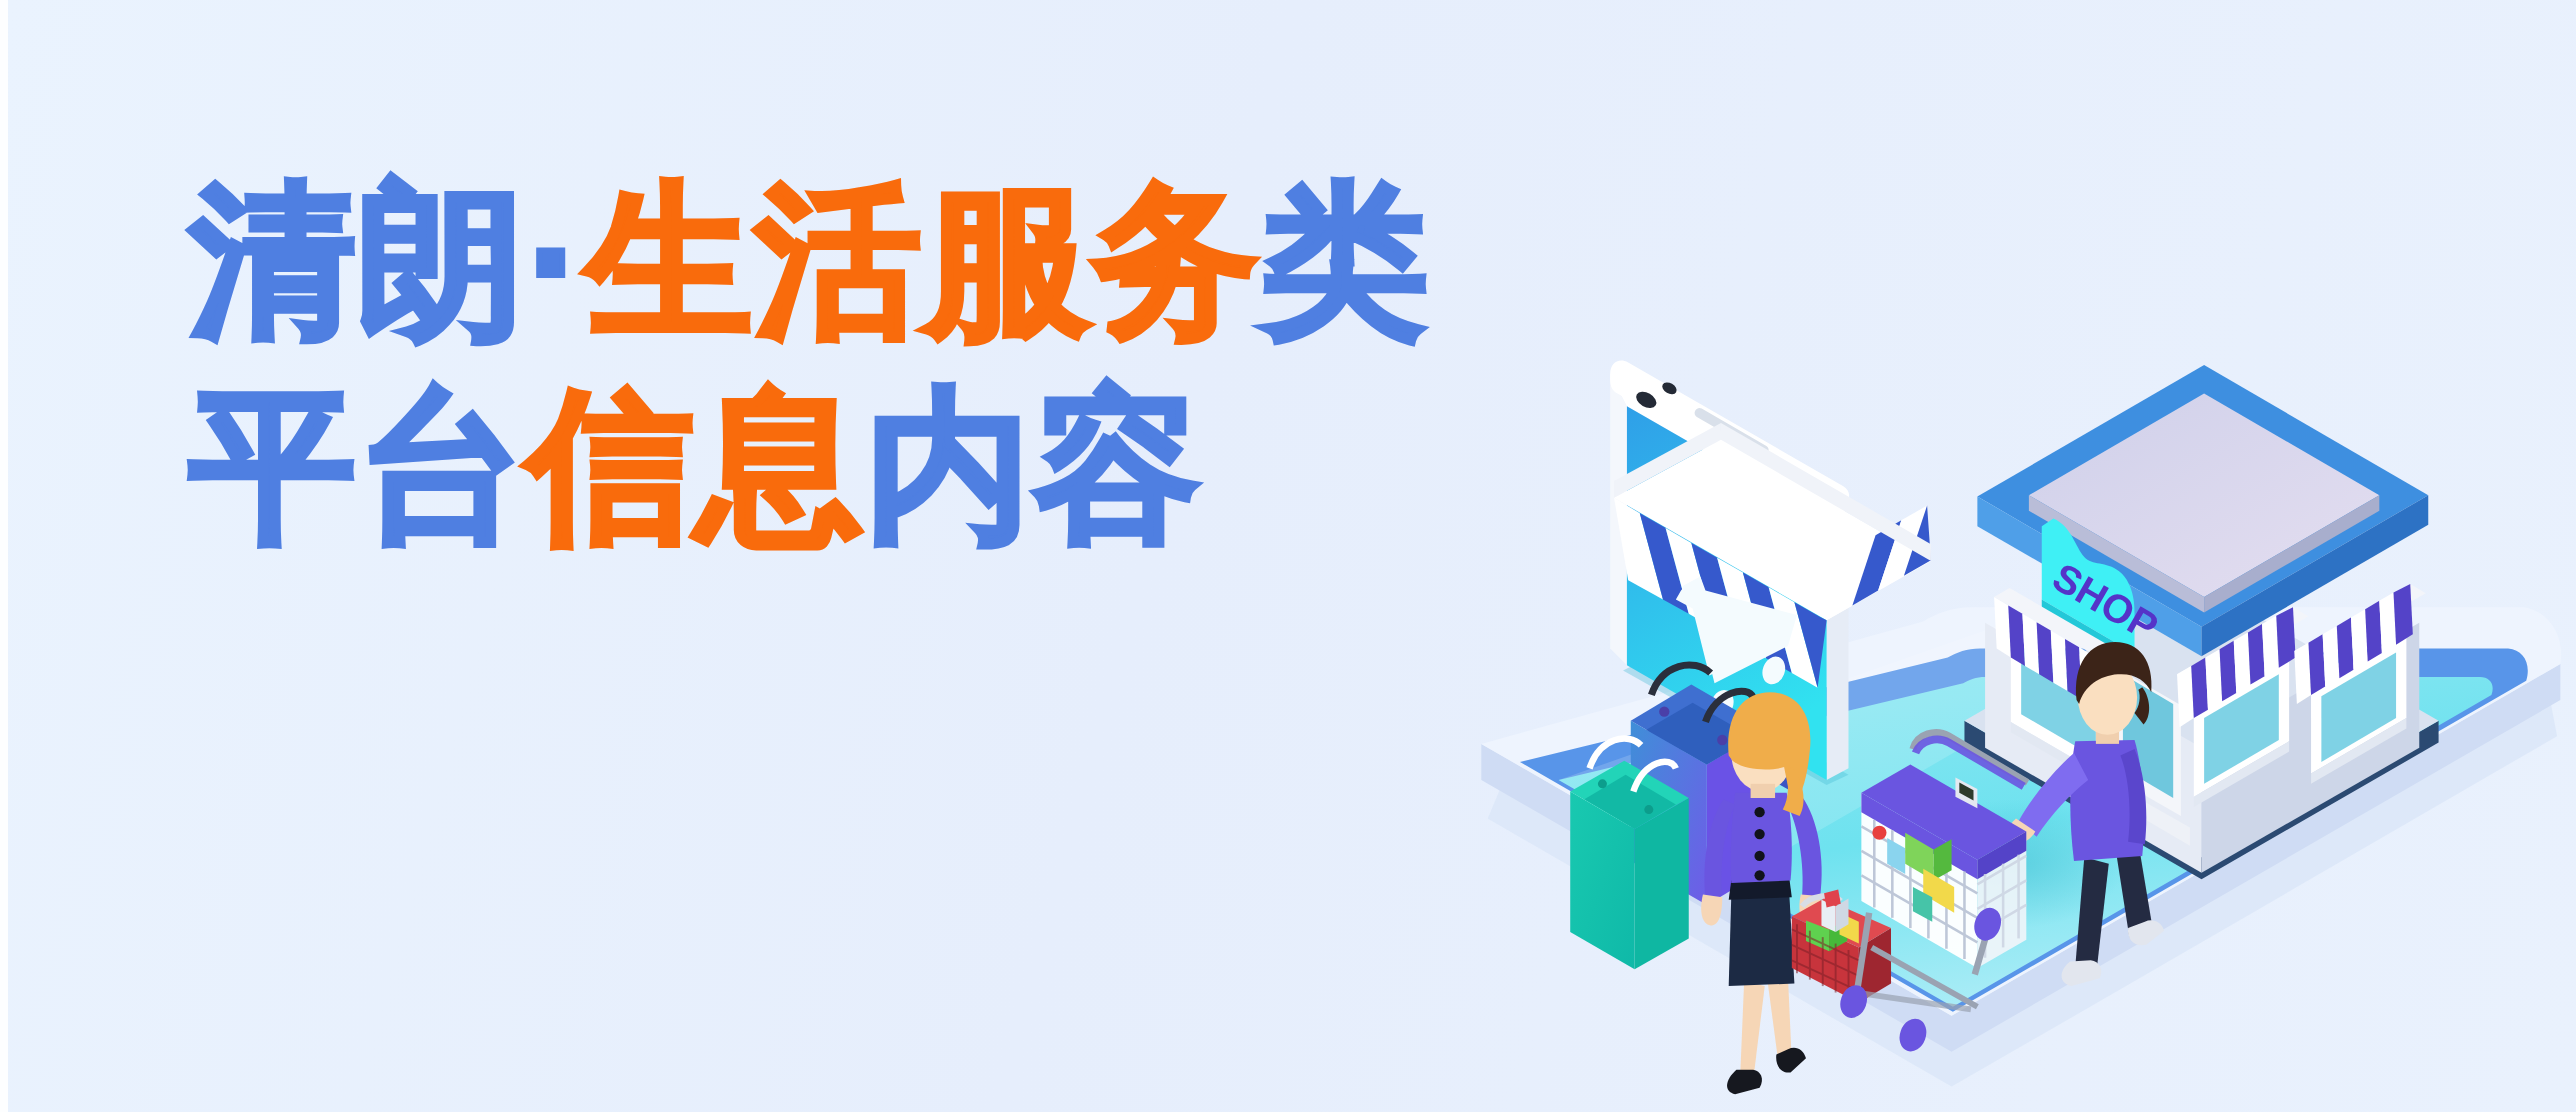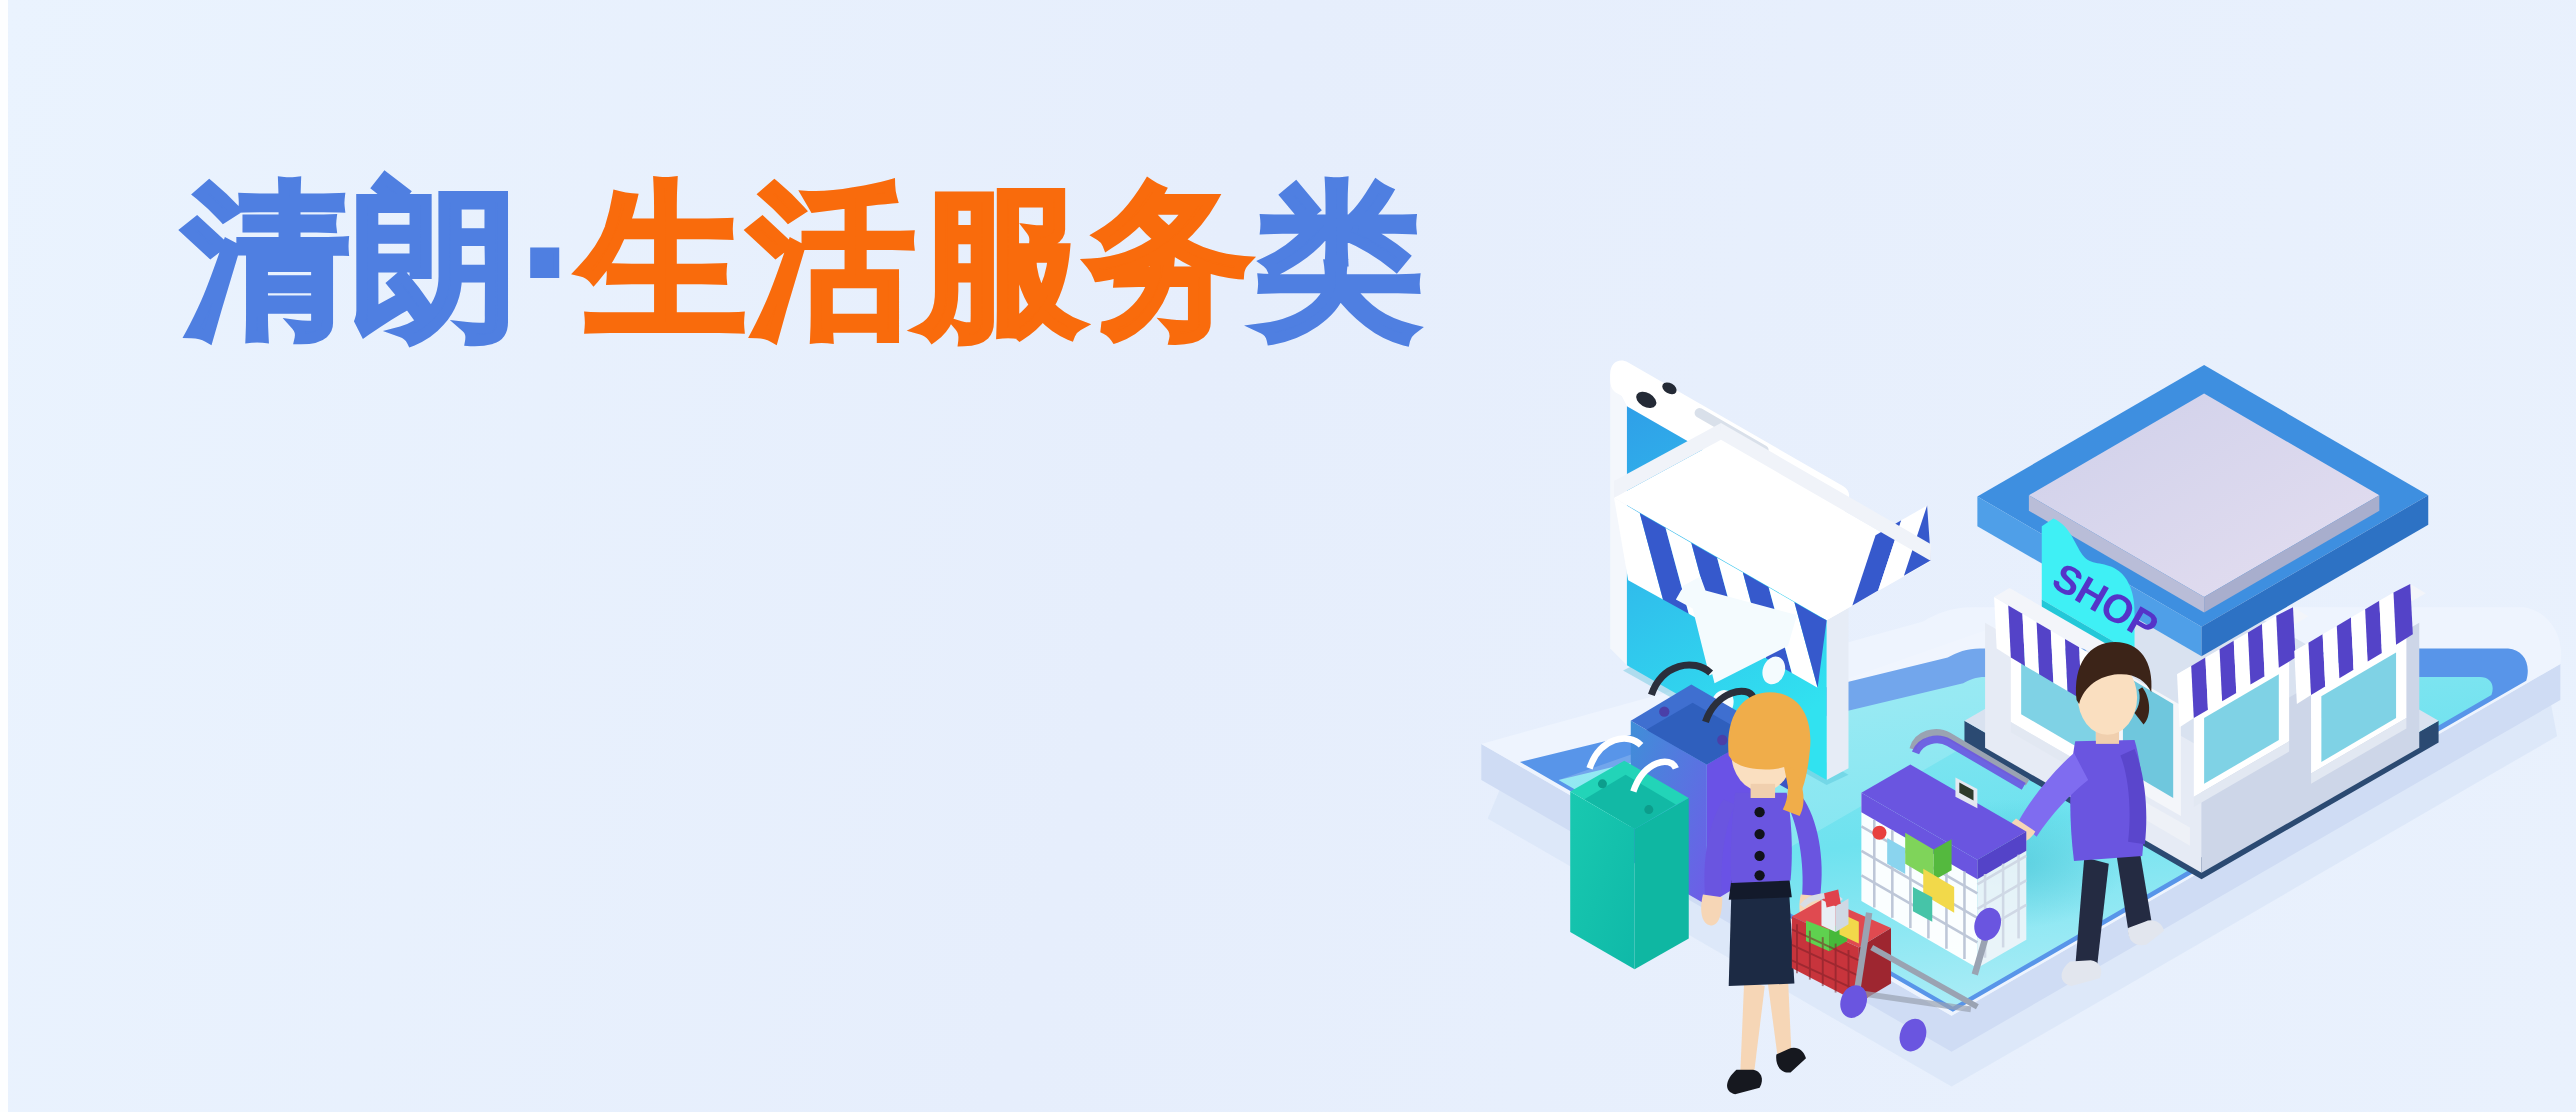--- a/index.html
+++ b/index.html
@@ -10,21 +10,21 @@
   }
   #banner{
     position:relative;width:2576px;height:1113px;
     background:linear-gradient(105deg,#eaf3fe 0%,#e6eefc 45%,#e9f1fd 100%);
     overflow:hidden;
   }
   
   .edge-strip{position:absolute;left:0;top:0;width:7.7px;height:1113px;background:#fdfeff;}
   
   #headline{
-    position:absolute;left:184px;top:179px;width:1481px;
+    position:absolute;left:190px;top:179px;width:1481px;
   }
   .hl-line{
     white-space:nowrap;
     font-weight:700;
     font-size:165px;
     line-height:1;
     letter-spacing:3.9px;
     margin:0 0 40px 0;
     -webkit-text-stroke:5.8px currentColor;
   }
@@ -42,20 +42,23 @@
 <div id="banner">
 
   <div class="edge-strip"></div>
 
   <div id="headline">
 
     <div class="hl-line">
       <span class="seg c-blue">清朗·</span><span class="seg c-orange">生活服务</span><span class="seg c-blue">类</span>
     </div>
 
+    <div class="hl-line">
+      <span class="seg c-blue">平台</span><span class="seg c-orange">信息</span><span class="seg c-blue">内容</span>
+    </div>
 
 
   </div>
 
   <div id="illo">
     <svg viewBox="0 0 1720 1400" xmlns="http://www.w3.org/2000/svg">
       <defs>
         <linearGradient id="gScreen" x1="0" y1="0" x2="0.4" y2="1">
           <stop offset="0" stop-color="#8fe7f2"></stop>
           <stop offset="0.55" stop-color="#6ee2ef"></stop>

